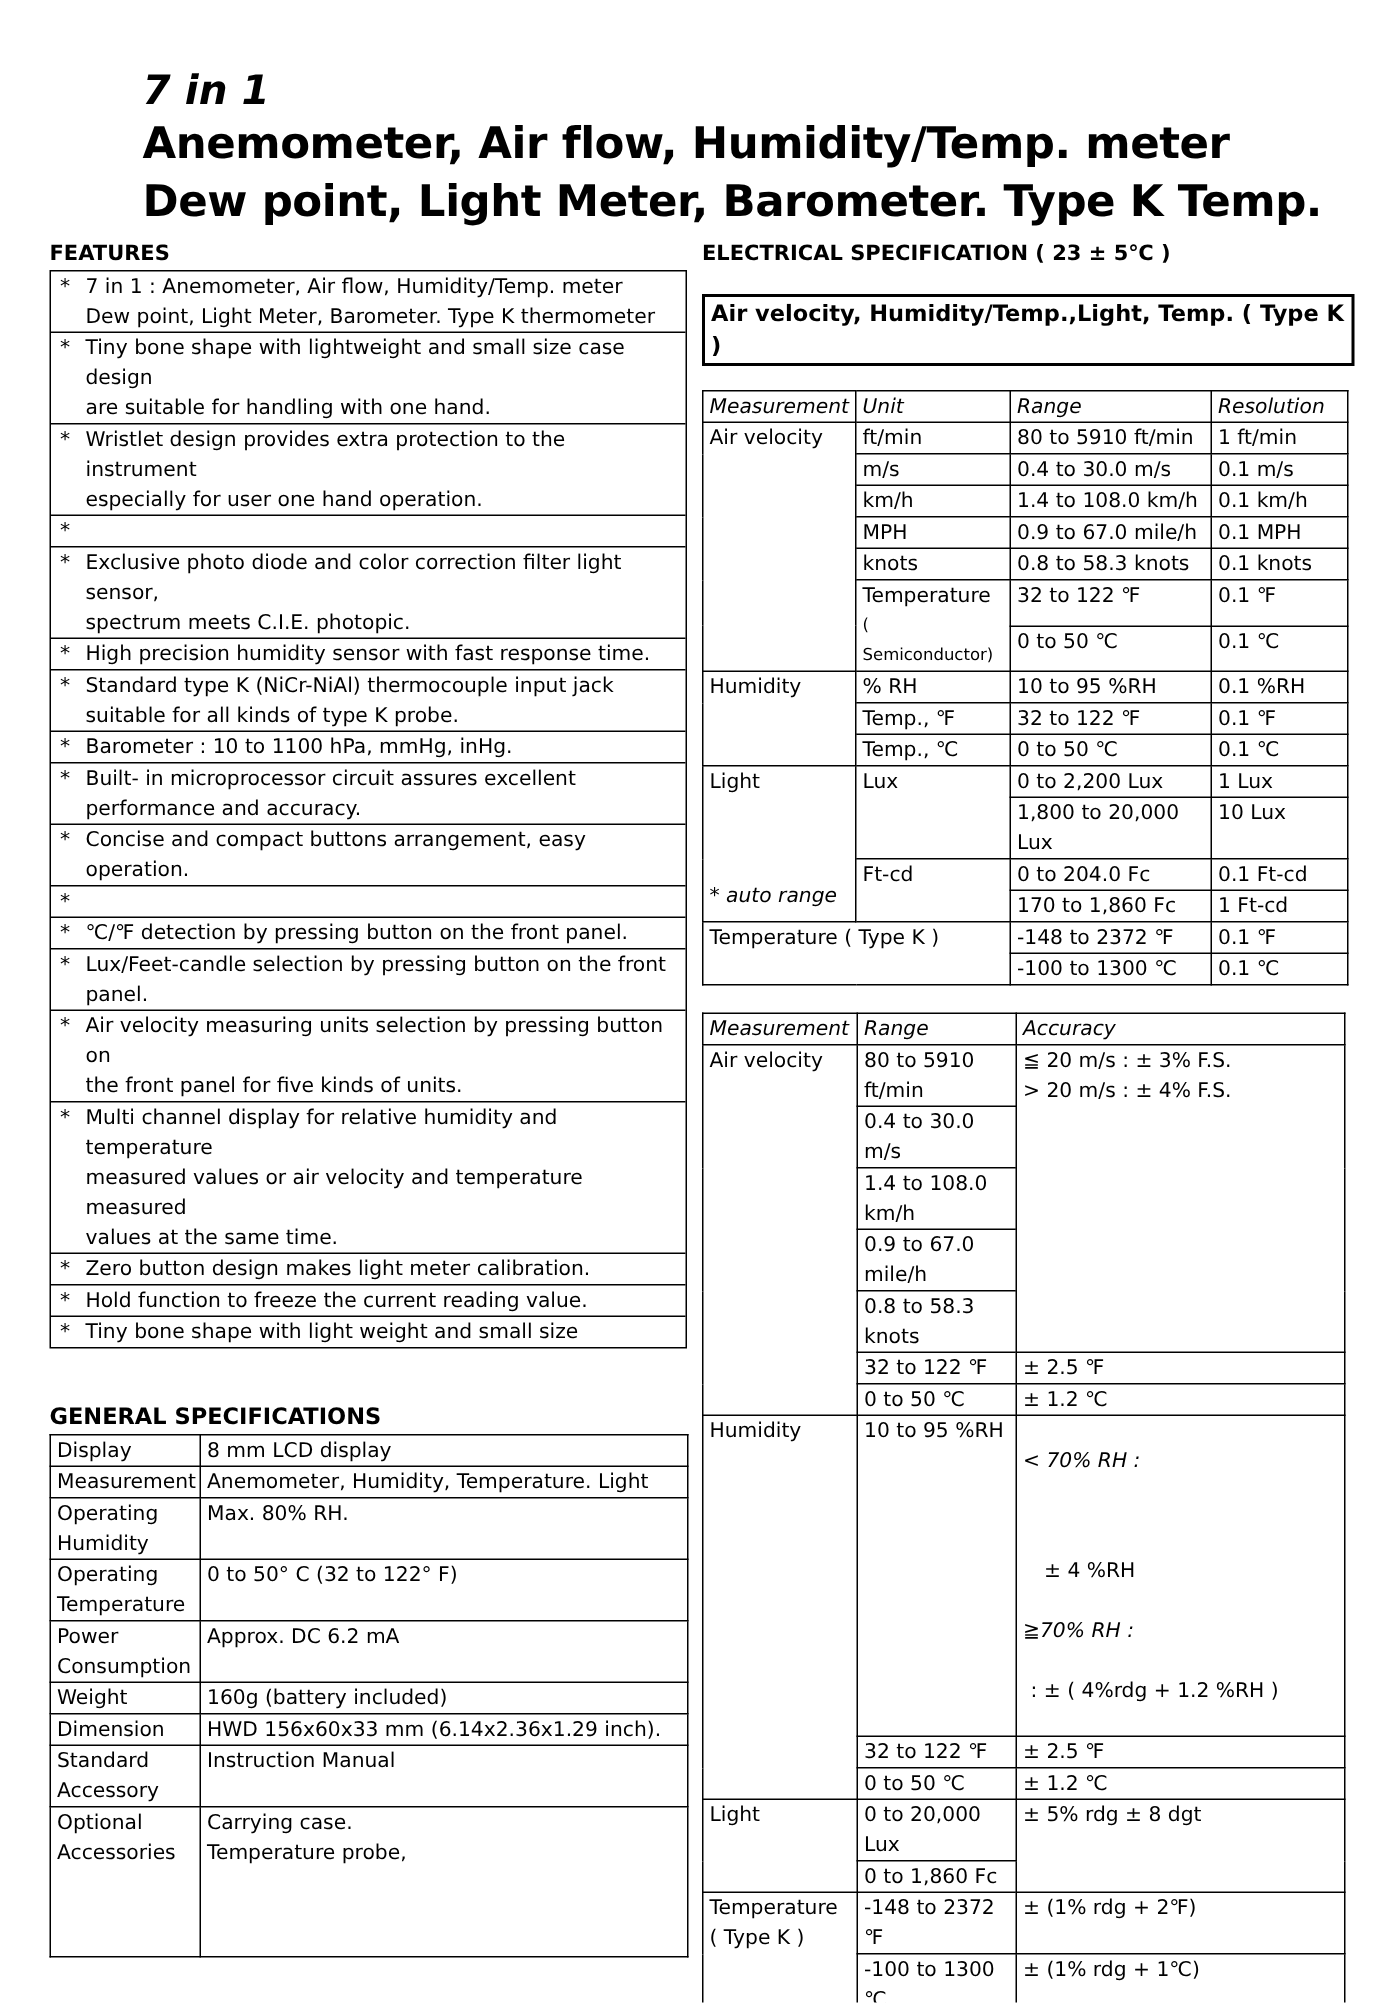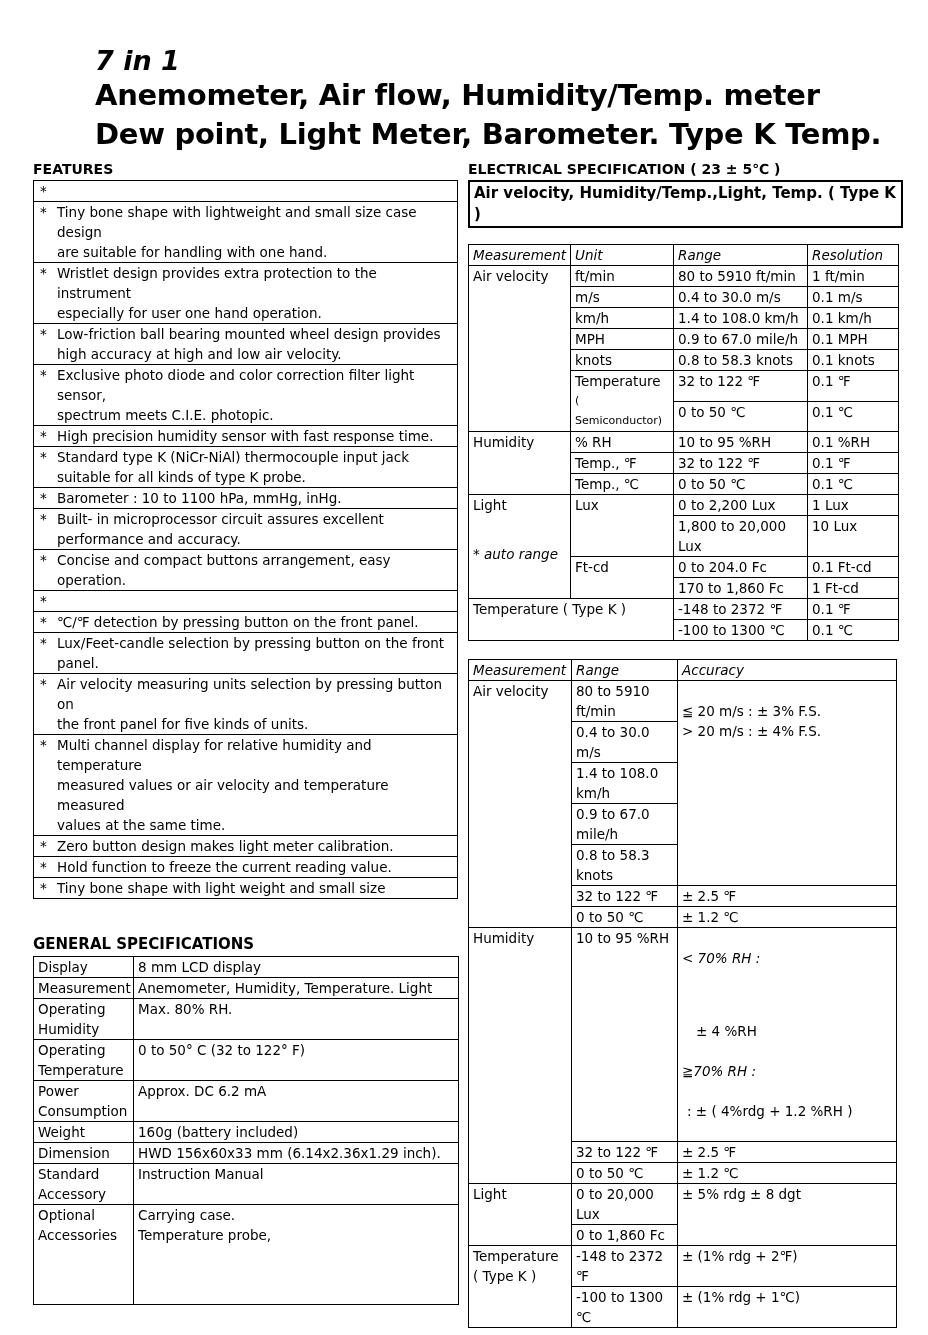--- a/index.html
+++ b/index.html
@@ -41,28 +41,28 @@
 
   
   .general-heading { margin-top:37px; font-size:15px; }
   .gen-table { width:425px; margin-top:3px; }
   .tall-row td { height:100px; }
 
   
   .elec-heading { font-weight:bold; font-size:14px; line-height:17px; }
   .box-title {
     border:2px solid #000; font-weight:bold; font-size:15px;
-    line-height:21px; padding:1px 4px; margin-top:2px; width:435px;
+    line-height:21px; padding:1px 4px; margin-top:18px; width:435px;
   }
   .tbl1 { margin-top:16px; width:430px; }
   .tbl2 { margin-top:18px; width:428px; }
 
   .small-cell { font-size:11px; }
-  .note-auto { font-style:italic; margin-top:29px; }
-  .acc-air { padding-top:20px; }
+  .note-auto { font-style:italic; margin-top:56px; }
+  .acc-air { }
   .italic { font-style:italic; }
   .indent1 { padding-left:14px;margin-top:33px; }
   .indent2 { padding-left:5px; }
 </style>
 </head>
 <body>
 
 <div class="page">
 
   <div class="header">
@@ -72,35 +72,35 @@
   </div>
 
   <div class="columns">
 
     <div class="col-left">
       <div class="sec-heading">FEATURES</div>
 
       <div class="features-table">
         <div class="frow">
             <span class="bullet">*</span>
+            <span class="ftext">7 in 1 : Anemometer, Air flow, Humidity/Temp. meter
+Dew point, Light Meter, Barometer. Type K thermometer</span>
           </div>
         <div class="frow">
             <span class="bullet">*</span>
             <span class="ftext">Tiny bone shape with lightweight and small size case design
 are suitable for handling with one hand.</span>
           </div>
         <div class="frow">
             <span class="bullet">*</span>
             <span class="ftext">Wristlet design provides extra protection to the instrument
 especially for user one hand operation.</span>
           </div>
         <div class="frow">
             <span class="bullet">*</span>
-            <span class="ftext">Low-friction ball bearing mounted wheel design provides
-high accuracy at high and low air velocity.</span>
           </div>
         <div class="frow">
             <span class="bullet">*</span>
             <span class="ftext">Exclusive photo diode and color correction filter light sensor,
 spectrum meets C.I.E. photopic.</span>
           </div>
         <div class="frow">
             <span class="bullet">*</span>
             <span class="ftext">High precision humidity sensor with fast response time.</span>
           </div>

